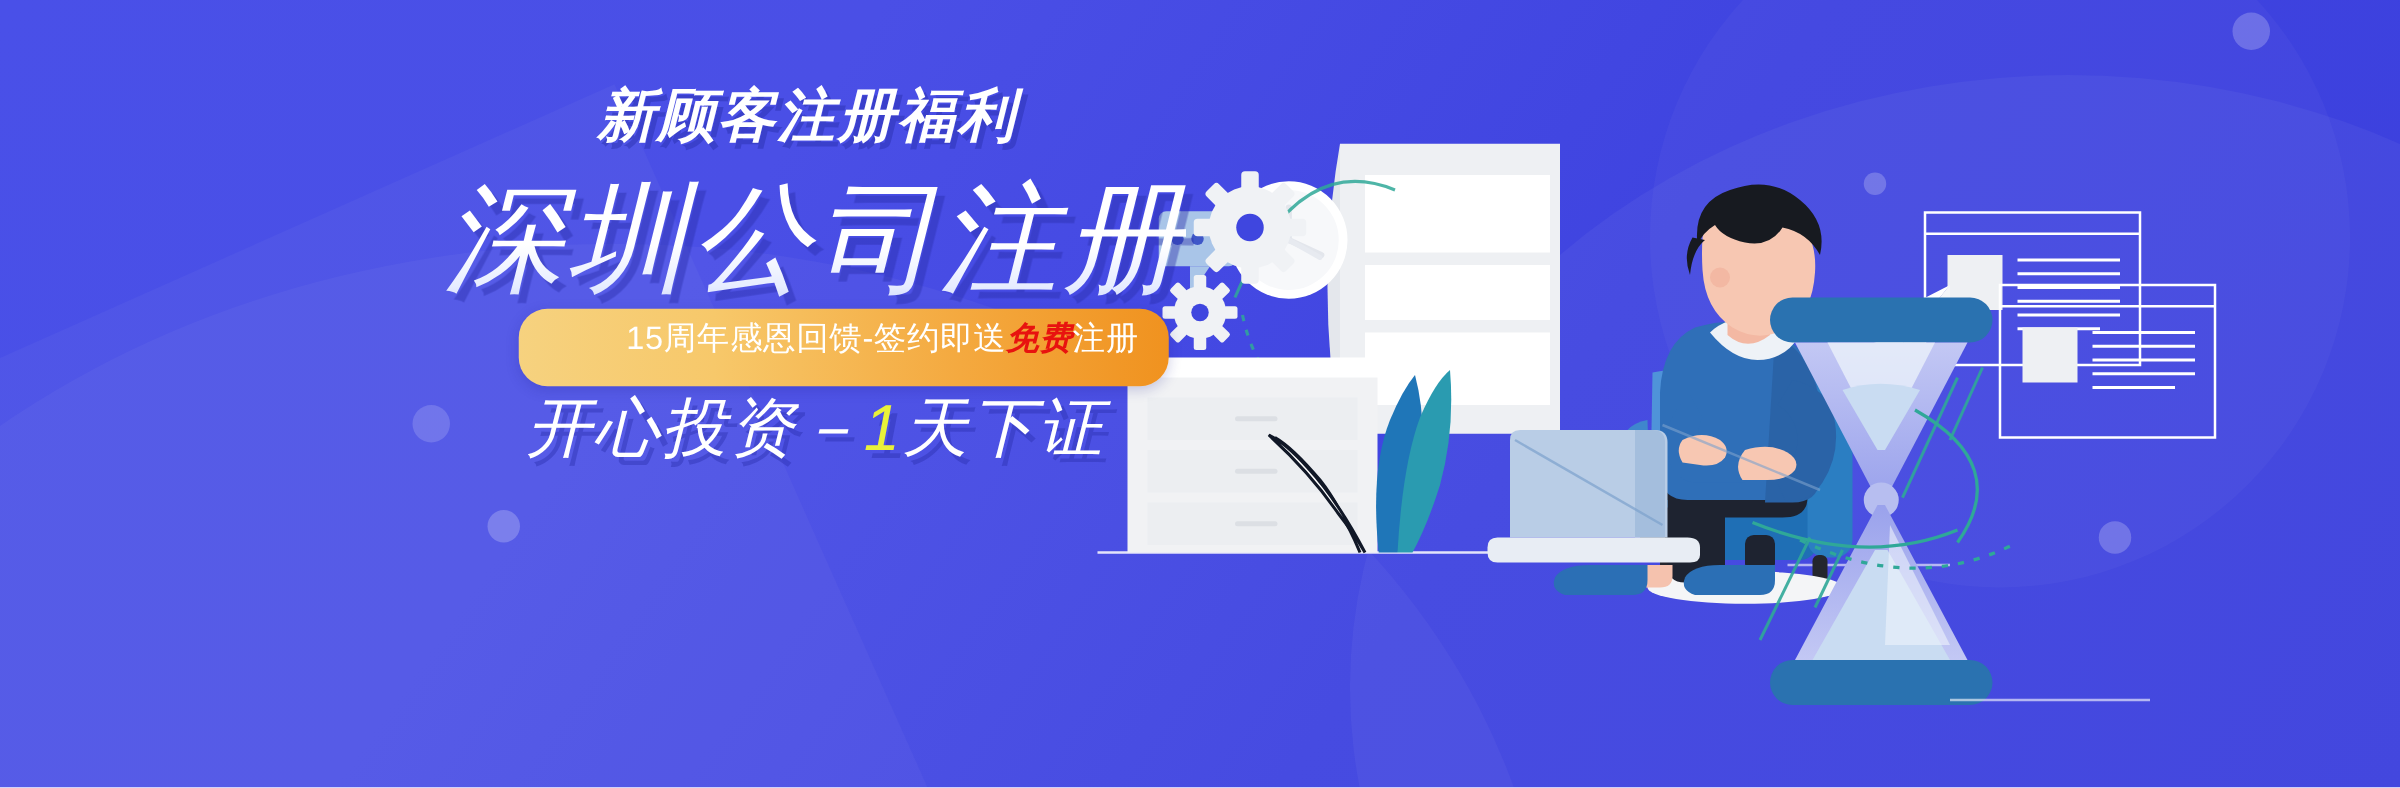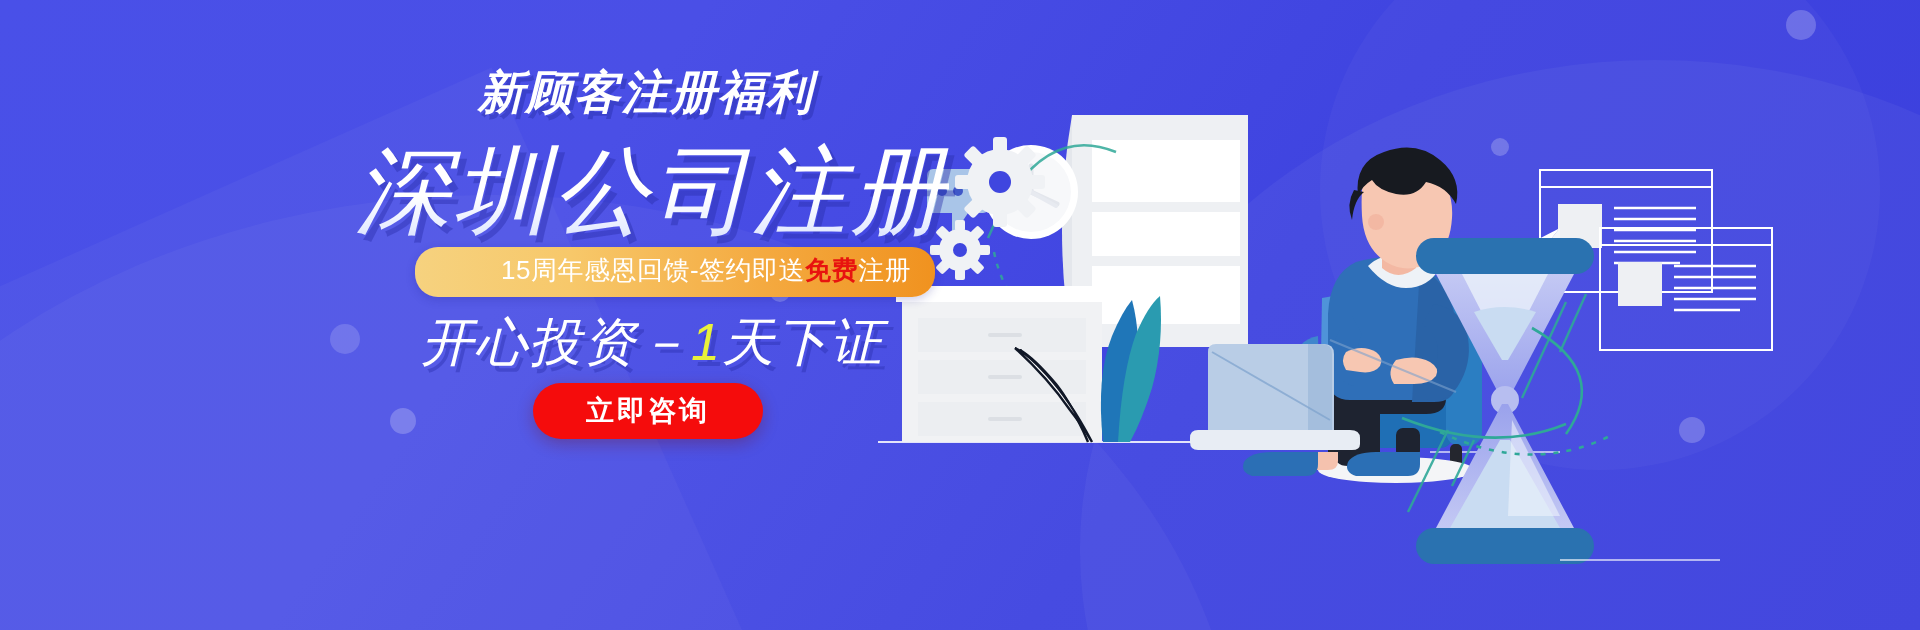--- a/index.html
+++ b/index.html
@@ -47,29 +47,29 @@
     font-size:96px;font-weight:normal;font-style:italic;
     letter-spacing:3px;white-space:nowrap;
     background:linear-gradient(180deg,#ffffff 0%,#ffffff 52%,#e6ecff 78%,#b9c6f7 100%);
     -webkit-background-clip:text;background-clip:text;
     color:transparent;-webkit-text-fill-color:transparent;
     filter:drop-shadow(6px 7px 0 rgba(40,46,170,.42));
   }
 
   .pill{
     position:absolute;left:392px;top:247px;
-    height:46px;padding:0 24px 4px 86px;
+    height:46px;padding:0 24px 16px 86px;
     display:flex;align-items:center;
     border-radius:23px;
     background:linear-gradient(90deg,#f6d27f 0%,#f7c86a 30%,#f4a93f 68%,#f0921f 100%);
     box-shadow:0 3px 10px rgba(30,34,140,.22);
     white-space:nowrap;
   }
   .pill-text{font-size:26px;color:#ffffff;letter-spacing:.5px;}
-  .pill-em{color:#e8130f;font-weight:bold;}
+  .pill-em{color:#e8130f;font-weight:bold;font-style:italic;}
 
   .subline{
     position:absolute;left:398px;top:308px;
     font-size:52px;font-weight:normal;font-style:italic;
     letter-spacing:2px;white-space:nowrap;
     color:#ffffff;
     text-shadow:5px 6px 0 rgba(40,46,170,.40);
   }
   .subline .num{color:#e9f13a;}
 
@@ -313,18 +313,15 @@
     <div class="pill">
       <span class="pill-text">15周年感恩回馈-签约即送</span>
       <span class="pill-text pill-em">免费</span>
       <span class="pill-text">注册</span>
     </div>
 
     <div class="subline">
       <span>开心投资－</span><span class="num">1</span><span>天下证</span>
     </div>
 
-    <div class="cta">
-      <span class="cta-text">立即咨询</span>
-    </div>
 
   </div>
 </div>
 
 </body></html>

